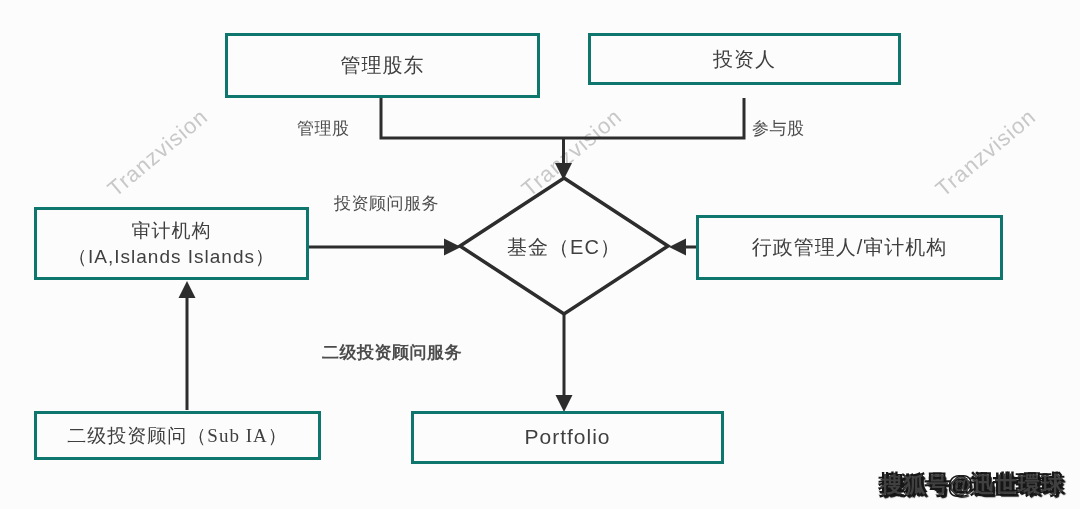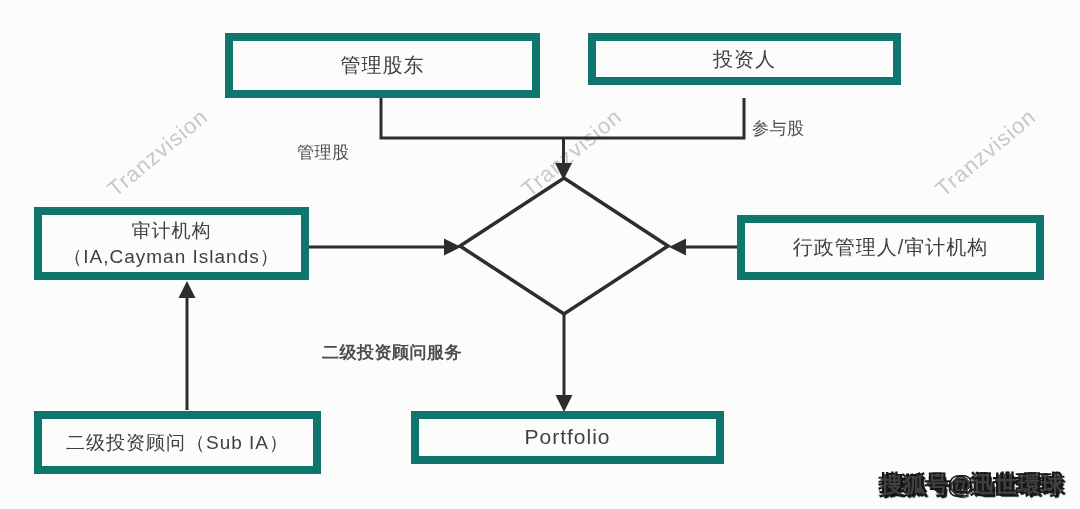--- a/index.html
+++ b/index.html
@@ -7,38 +7,38 @@
     position:relative;width:1080px;height:509px;overflow:hidden;
     background:#fcfcfc;
     font-family:"Liberation Sans","DejaVu Sans",sans-serif;
   }
   .wires{position:absolute;left:0;top:0;width:1080px;height:509px;}
   .wire{stroke:#2d2d2d;stroke-width:3;fill:none;}
   .diamond-shape{stroke:#2d2d2d;stroke-width:3.5;fill:none;}
   .arrowhead{fill:#2d2d2d;stroke:none;}
   .box{
     position:absolute;box-sizing:border-box;
-    border:8px solid #0f766e;background:#fcfcfc;
+    border:3px solid #0f766e;background:#fcfcfc;
     display:flex;flex-direction:column;align-items:center;justify-content:center;
     text-align:center;color:#3f3f3f;font-size:20px;letter-spacing:1px;line-height:1.35;
   }
   #box-managing-shareholder{left:225px;top:33px;width:315px;height:65px;}
   #box-investors{left:588px;top:33px;width:313px;height:52px;}
   #box-investment-advisor{left:34px;top:207px;width:275px;height:73px;font-size:19px;}
-  #box-administrator{left:737px;top:215px;width:307px;height:65px;}
-  #box-sub-advisor{left:34px;top:411px;width:287px;height:63px;font-size:19px;}
+  #box-administrator{left:696px;top:215px;width:307px;height:65px;}
+  #box-sub-advisor{left:34px;top:411px;width:287px;height:49px;font-size:19px;font-family:Liberation Serif, serif;}
   #box-portfolio{left:411px;top:411px;width:313px;height:53px;font-size:21px;}
   .diamond-label{
     position:absolute;left:484px;top:234px;width:160px;text-align:center;
     color:#3f3f3f;font-size:20px;letter-spacing:1px;
   }
   .edge-label{
     position:absolute;color:#4c4c4c;font-size:17px;letter-spacing:0.5px;white-space:nowrap;
   }
-  #label-management-shares{left:297px;top:117px;margin-top:24px;}
+  #label-management-shares{left:297px;top:117px;}
   #label-participation-shares{left:752px;top:117px;}
   #label-advisor-service{left:334px;top:192px;}
   #label-sub-advisor-service{left:322px;top:341px;font-weight:bold;}
   .wm{
     position:absolute;width:160px;text-align:center;
     color:#c8c8c8;font-size:22px;letter-spacing:1px;
     transform:rotate(-40deg);user-select:none;white-space:nowrap;
   }
   #wm-left{left:78px;top:140px;}
   #wm-center{left:492px;top:140px;}
@@ -84,35 +84,37 @@
   <div class="box" id="box-managing-shareholder">
     <span>管理股东</span>
   </div>
 
   <div class="box" id="box-investors">
     <span>投资人</span>
   </div>
 
   <div class="box" id="box-investment-advisor">
     <span>审计机构</span>
-    <span>（IA,Cayman Islands）</span>
+    <span>（IA,Islands Islands）</span>
   </div>
 
   <div class="box" id="box-administrator">
     <span>行政管理人/审计机构</span>
   </div>
 
   <div class="box" id="box-sub-advisor">
     <span>二级投资顾问（Sub IA）</span>
   </div>
 
   <div class="box" id="box-portfolio">
     <span>Portfolio</span>
   </div>
 
+  <div class="diamond-label">基金（EC）</div>
 
   <div class="edge-label" id="label-management-shares">管理股</div>
   <div class="edge-label" id="label-participation-shares">参与股</div>
+  <div class="edge-label" id="label-advisor-service">投资顾问服务</div>
   <div class="edge-label" id="label-sub-advisor-service">二级投资顾问服务</div>
 
   <div class="badge">搜狐号@迅世環球</div>
 
 </div>
 
 </body></html>

